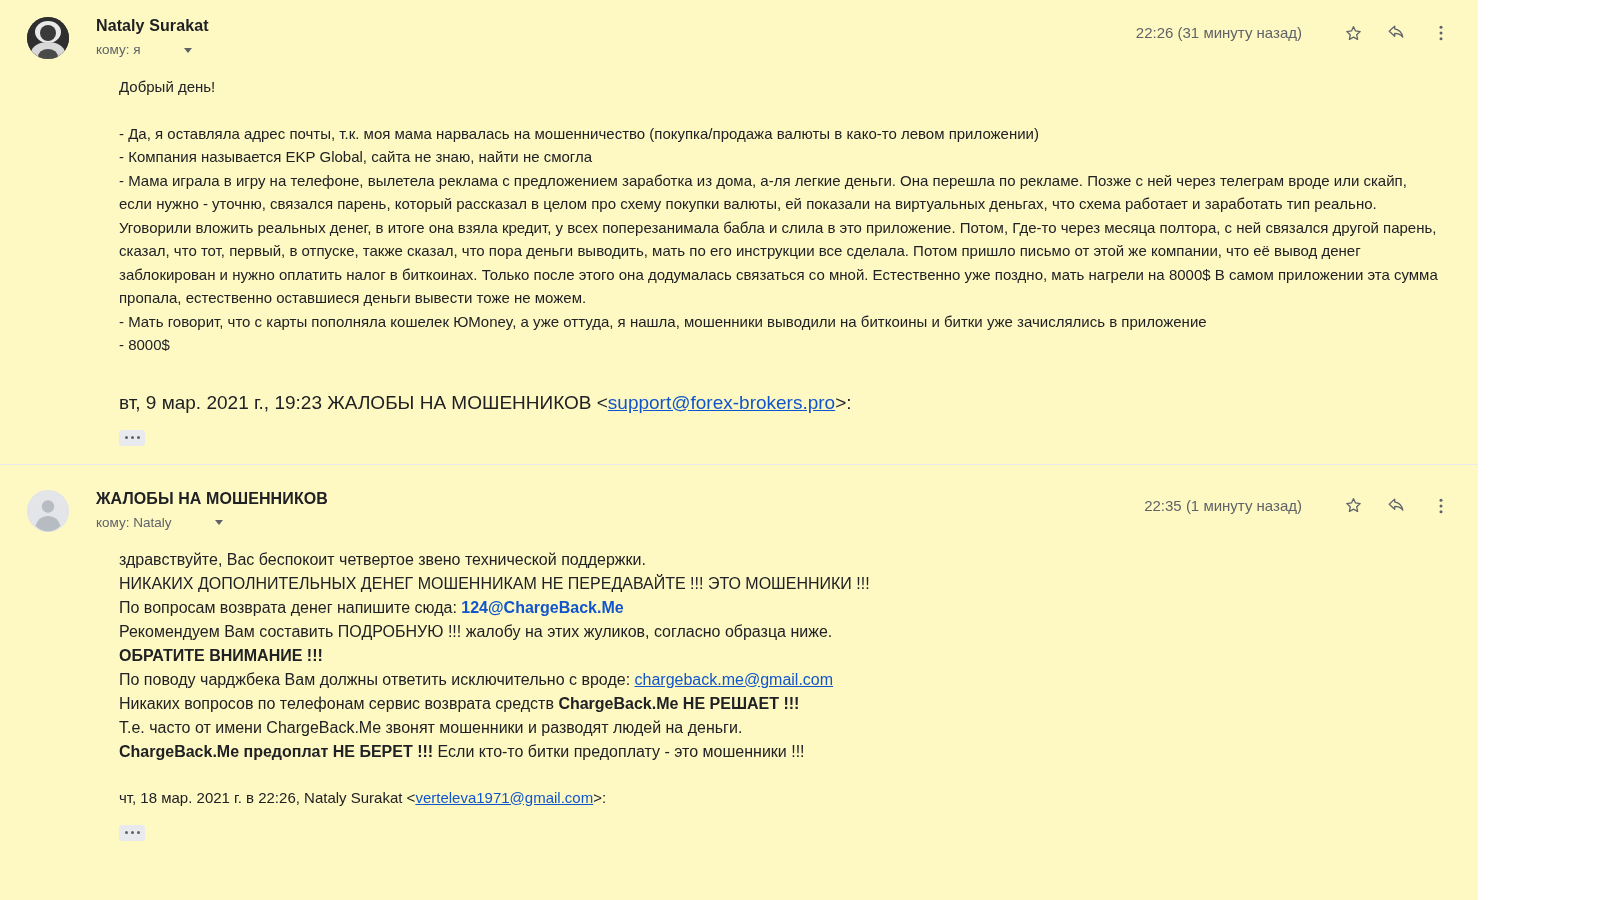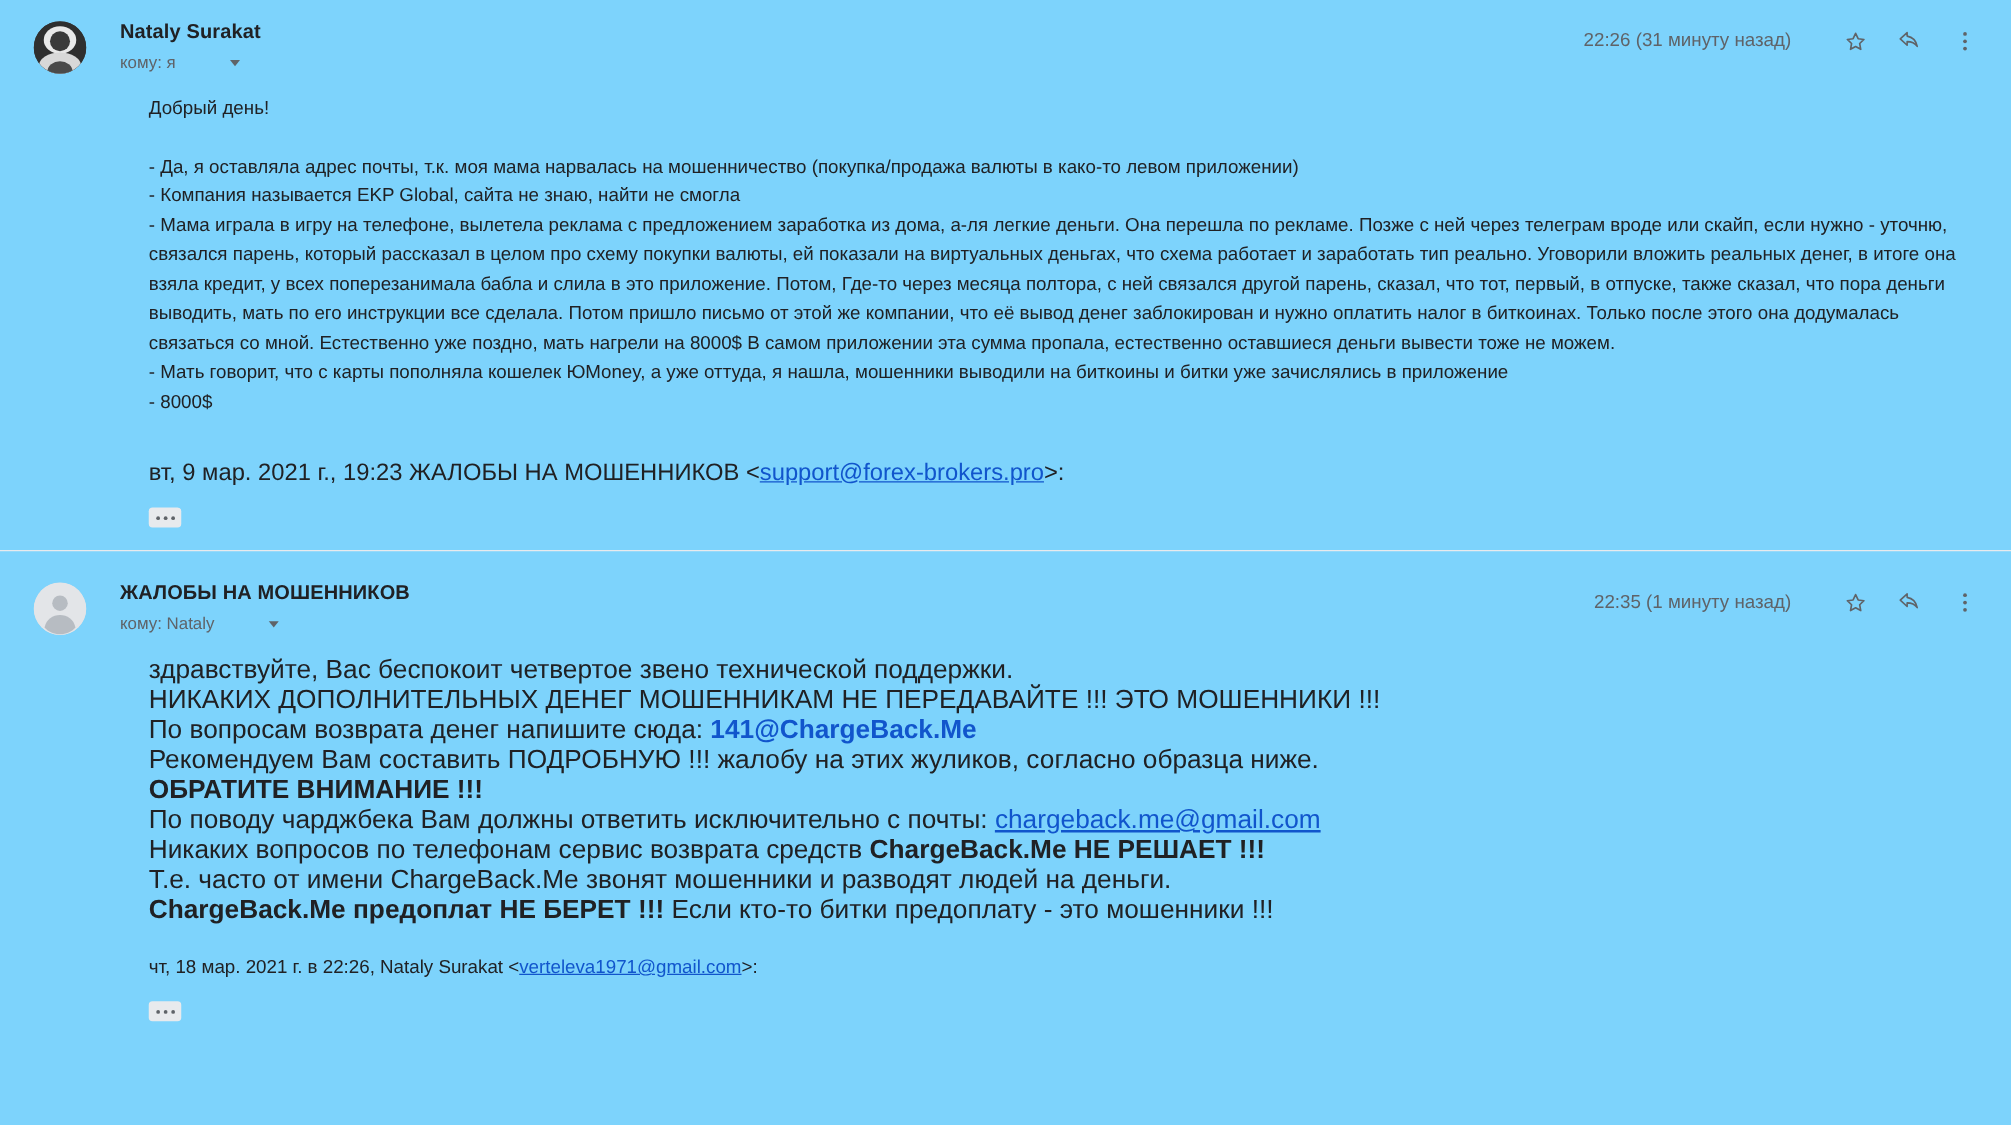--- a/index.html
+++ b/index.html
@@ -9,23 +9,23 @@
   }
   body {
     width: 1609px;
     height: 900px;
     font-family: "Liberation Sans", sans-serif;
     color: #202124;
     overflow: hidden;
   }
   .page {
     position: relative;
-    width: 1609px;
+    width: 1478px;
     height: 900px;
-    background: #7dd3fc;
+    background: #fef9c3;
   }
   .message {
     position: relative;
     padding: 0 0 0 0;
   }
   .msg-header {
     display: flex;
     align-items: flex-start;
     padding-top: 14px;
   }
@@ -153,21 +153,21 @@
   }
   .divider {
     height: 1px;
     background: #e8eaed;
     margin: 18px 0 0 0;
   }
   .bold { font-weight: bold; }
   .msg2-body p { margin: 0; }
   .msg2-body {
     padding: 16px 40px 0 119px;
-    font-size: 21px;
+    font-size: 16px;
     line-height: 24px;
     color: #202124;
   }
   .quote-head2 {
     padding: 22px 40px 0 119px;
     font-size: 15px;
     line-height: 23px;
     color: #202124;
   }
   .msg2 .msg-header { padding-top: 22px; }
@@ -287,26 +287,26 @@
             <circle cx="12" cy="19" r="1.8" fill="#5f6368"></circle>
           </svg>
         </span>
       </div>
     </div>
 
     <div class="msg2-body">
       <p>здравствуйте, Вас беспокоит четвертое звено технической поддержки.</p>
       <p>НИКАКИХ ДОПОЛНИТЕЛЬНЫХ ДЕНЕГ МОШЕННИКАМ НЕ ПЕРЕДАВАЙТЕ !!! ЭТО МОШЕННИКИ !!!</p>
       <p>
-        <span>По вопросам возврата денег напишите сюда: </span><a class="blue-bold" href="#">141@ChargeBack.Me</a>
+        <span>По вопросам возврата денег напишите сюда: </span><a class="blue-bold" href="#">124@ChargeBack.Me</a>
       </p>
       <p>Рекомендуем Вам составить ПОДРОБНУЮ !!! жалобу на этих жуликов, согласно образца ниже.</p>
       <p class="bold">ОБРАТИТЕ ВНИМАНИЕ !!!</p>
       <p>
-        <span>По поводу чарджбека Вам должны ответить исключительно с почты: </span><a class="link" href="#">chargeback.me@gmail.com</a>
+        <span>По поводу чарджбека Вам должны ответить исключительно с вроде: </span><a class="link" href="#">chargeback.me@gmail.com</a>
       </p>
       <p>
         <span>Никаких вопросов по телефонам сервис возврата средств </span><span class="bold">ChargeBack.Me НЕ РЕШАЕТ !!!</span>
       </p>
       <p>Т.е. часто от имени ChargeBack.Me звонят мошенники и разводят людей на деньги.</p>
       <p>
         <span class="bold">ChargeBack.Me предоплат НЕ БЕРЕТ !!!</span><span> Если кто-то битки предоплату - это мошенники !!!</span>
       </p>
     </div>
 

